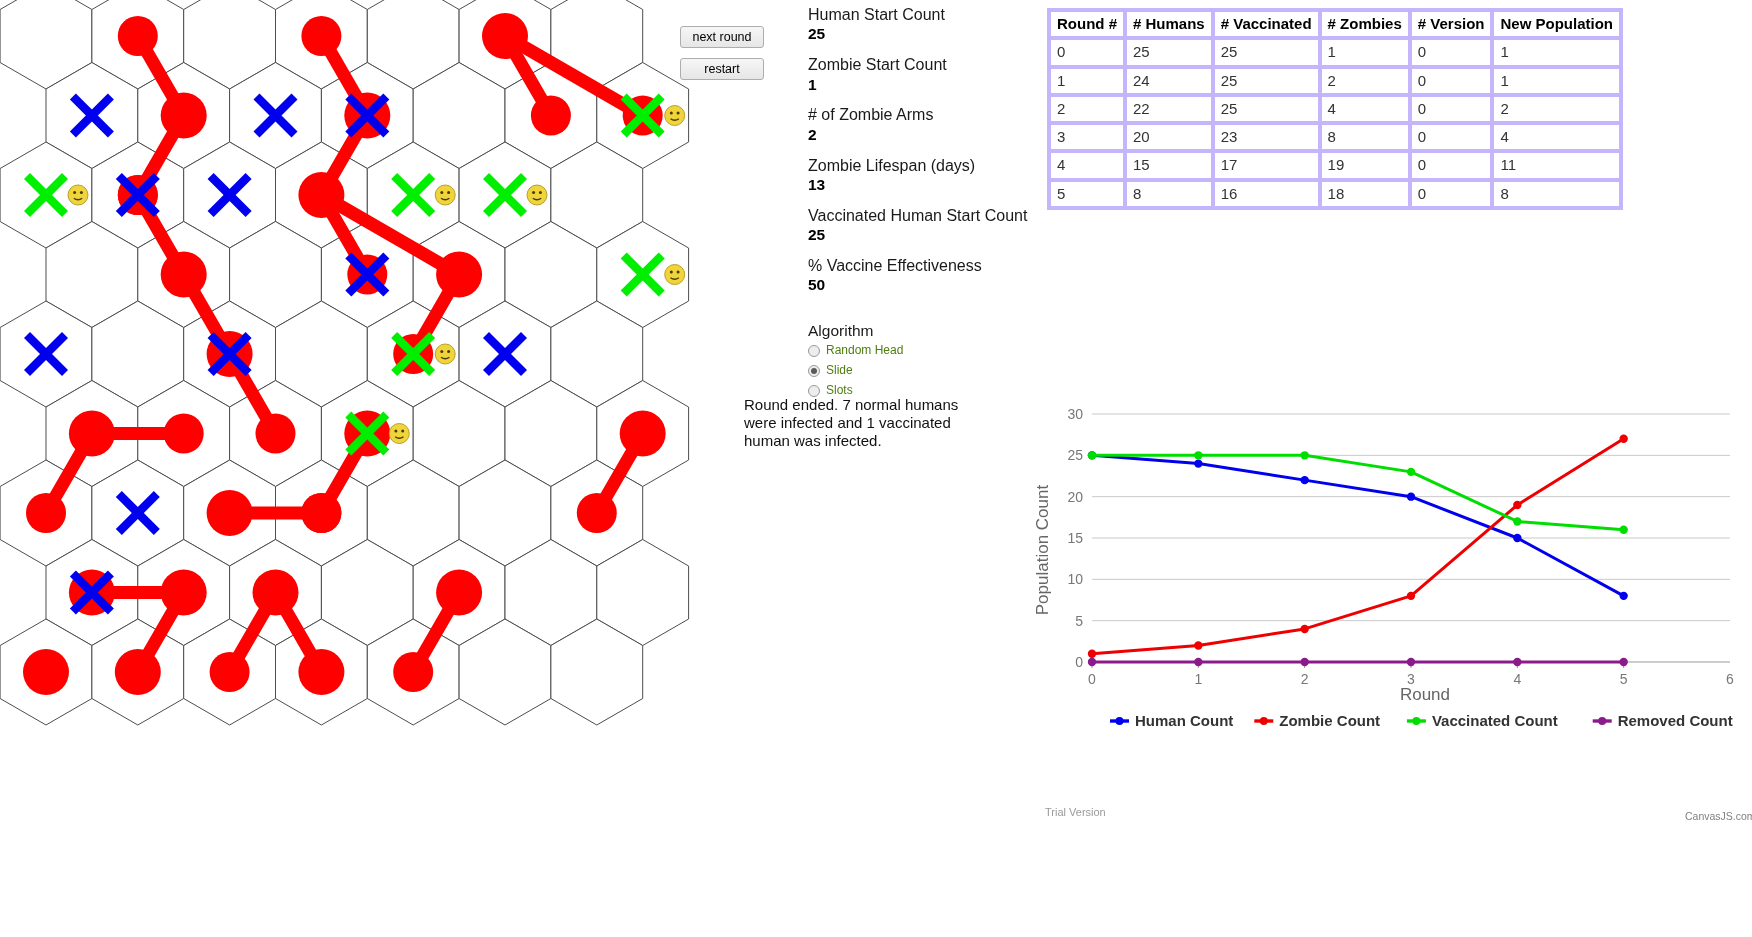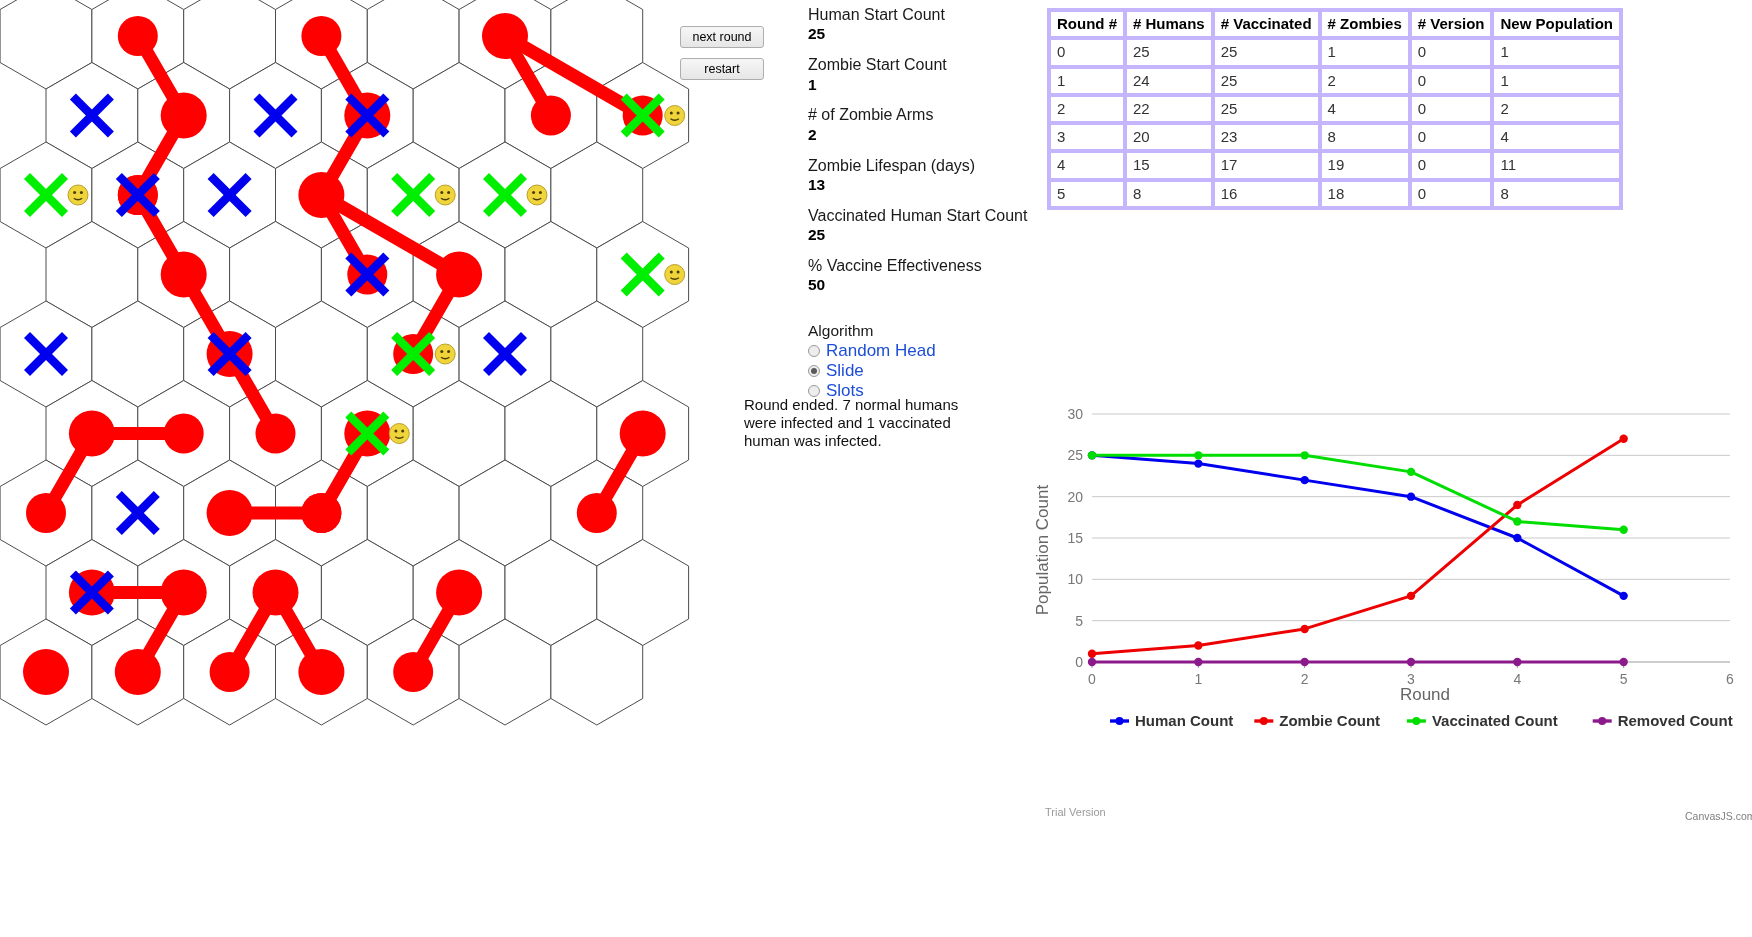--- a/index.html
+++ b/index.html
@@ -33,21 +33,21 @@
   .radio-row{display:flex;align-items:center;margin-top:2px;height:18px;}
   .radio{
     width:12px;height:12px;border-radius:50%;
     border:1px solid #9a9a9a;background:#ededed;margin-right:6px;
     box-sizing:border-box;position:relative;flex:none;cursor:pointer;
   }
   .radio.on::after{
     content:"";position:absolute;left:2px;top:2px;width:6px;height:6px;
     border-radius:50%;background:#5a5a5a;
   }
-  .radio-label{font-size:17px;color:#1d4ed8;cursor:pointer;}
+  .radio-label{font-size:12px;color:#4d7c0f;cursor:pointer;}
 
   #status-msg{
     position:absolute;left:700px;top:396px;width:245px;
     font-size:15px;color:#111;line-height:1.2;margin-left:44px;
   }
 
   
   #results{
     position:absolute;left:1047px;top:8px;
     border-collapse:collapse;font-size:15px;color:#222;

